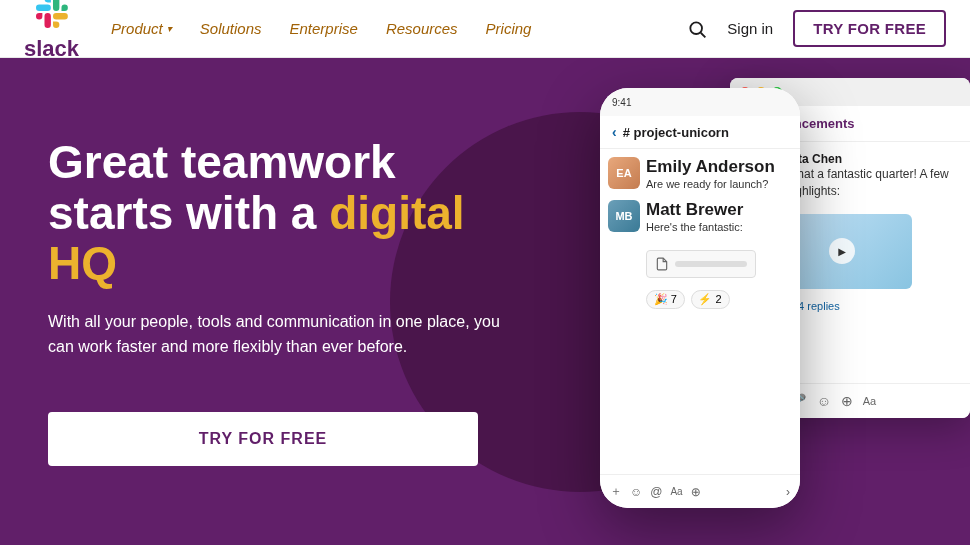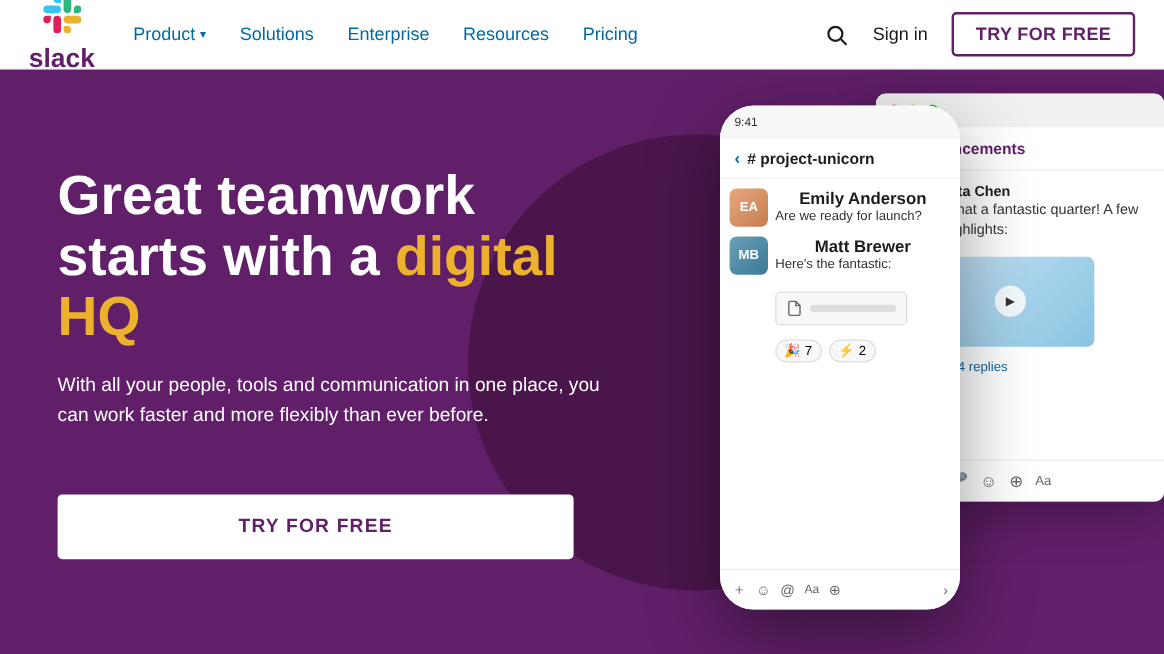--- a/index.html
+++ b/index.html
@@ -29,26 +29,27 @@
       height: 32px;
     }
     .nav-links {
       display: flex;
       align-items: center;
       gap: 28px;
       flex: 1;
     }
     .nav-link {
       font-size: 15px;
-      color: #0369a1;
+      color: #a16207;
       text-decoration: none;
       display: flex;
       align-items: center;
       gap: 4px;
       font-weight: 500;
+      font-style: italic;
     }
     .nav-right {
       display: flex;
       align-items: center;
       gap: 20px;
     }
     .nav-search-icon {
       width: 20px;
       height: 20px;
       cursor: pointer;
@@ -196,24 +197,23 @@
     .phone-avatar {
       width: 32px;
       height: 32px;
       border-radius: 6px;
       flex-shrink: 0;
     }
     .phone-msg-content {
       flex: 1;
     }
     .phone-msg-name {
-      font-size: 14px;
+      font-size: 17px;
       font-weight: 700;
       color: #1d1c1d;
-      text-align: center;
     }
     .phone-msg-text {
       font-size: 11px;
       color: #333;
       line-height: 1.4;
     }
     .phone-file-attach {
       margin: 6px 0 0 38px;
       background: #f8f8f8;
       border: 1px solid #ddd;

